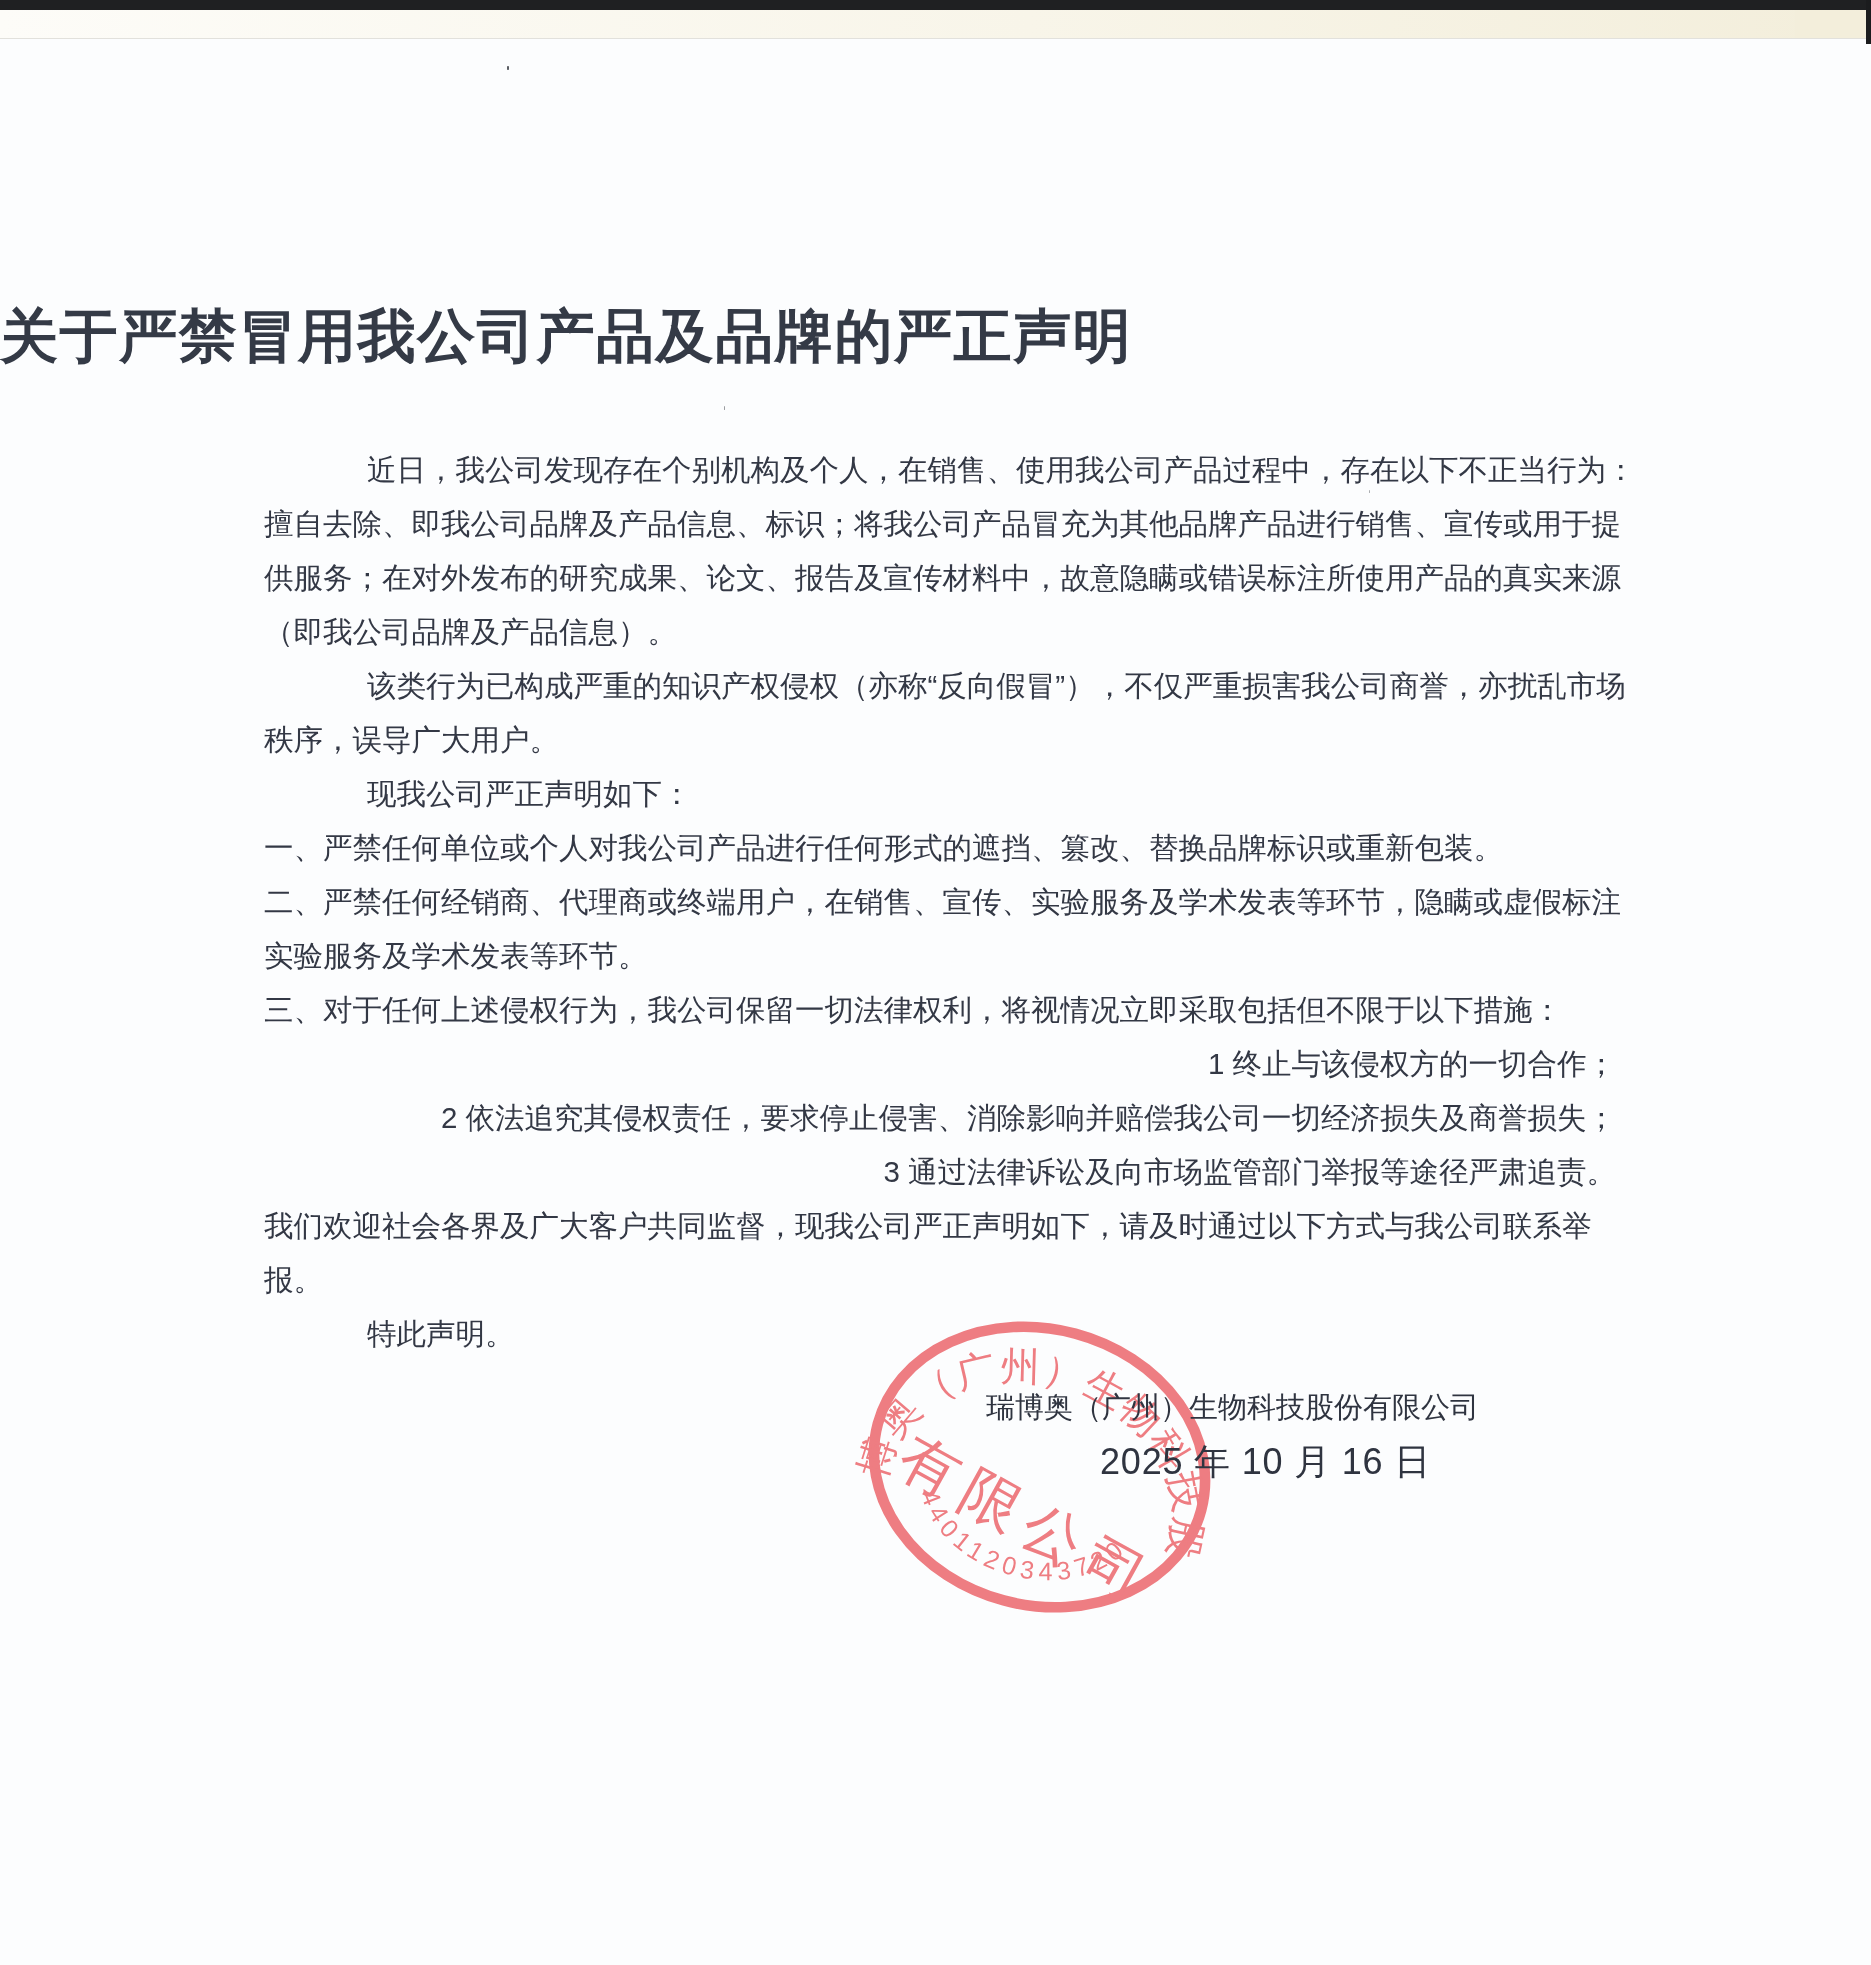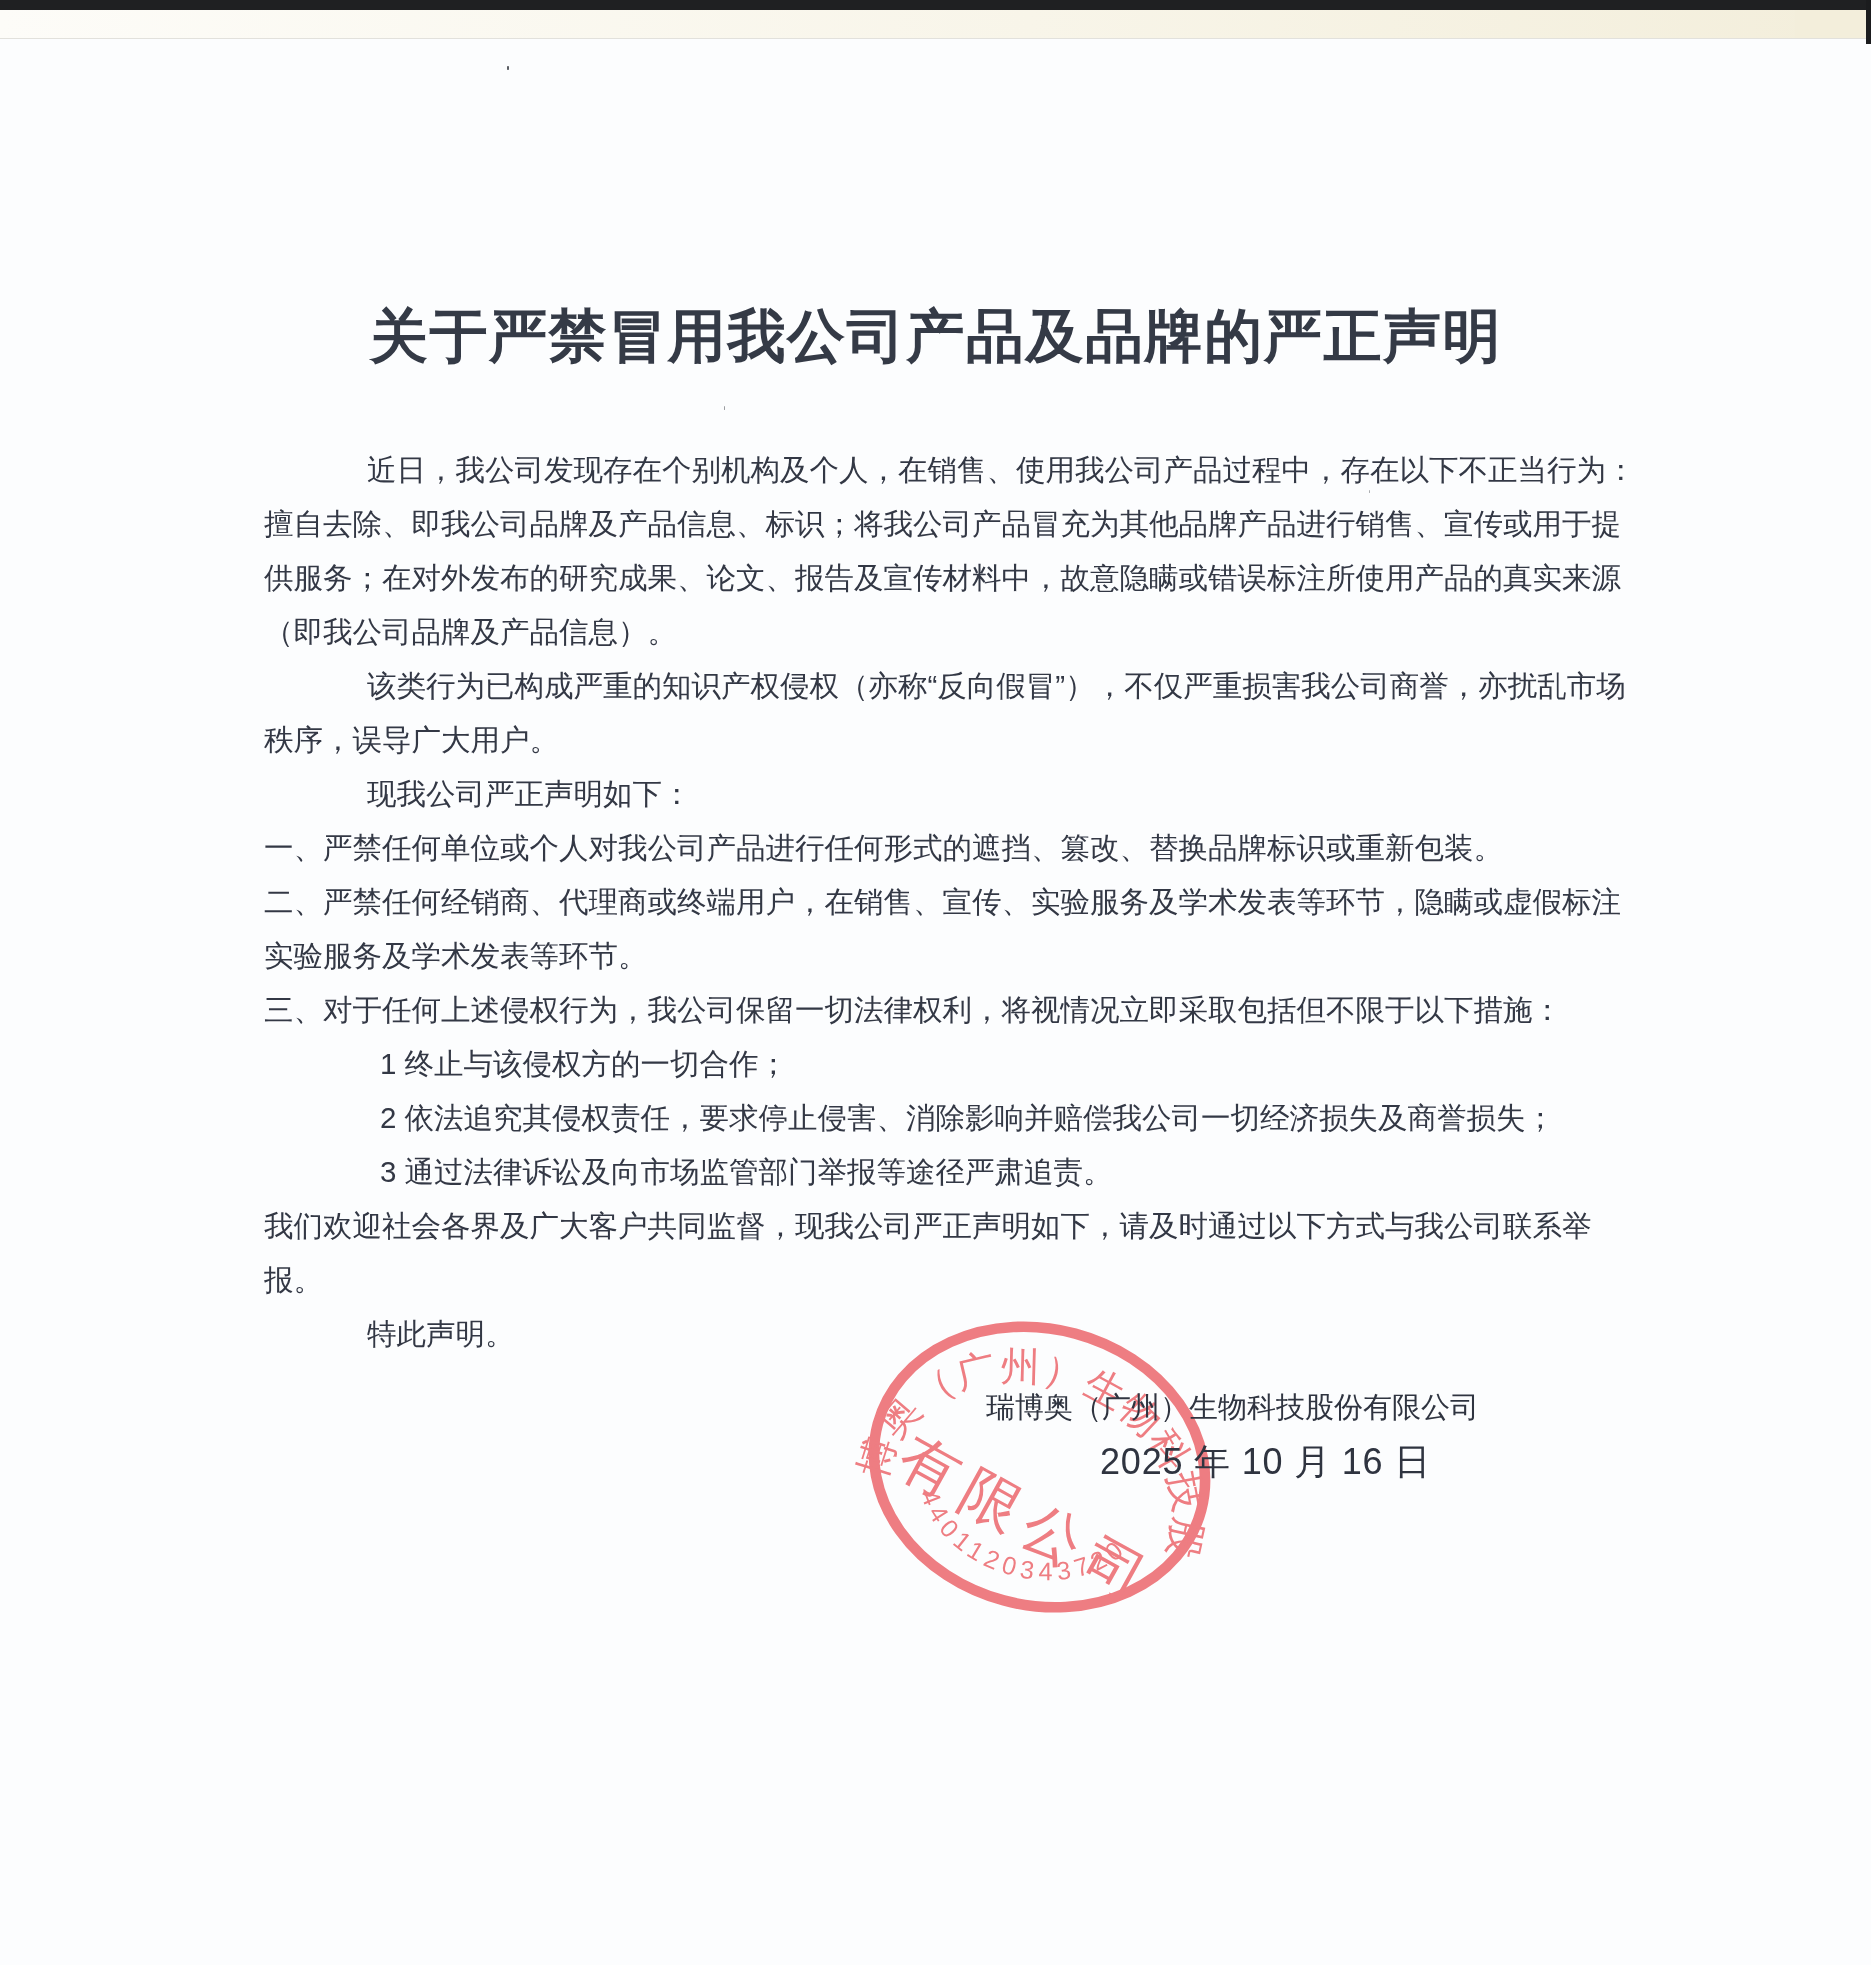--- a/index.html
+++ b/index.html
@@ -15,31 +15,31 @@
   .cream-strip{position:absolute;left:0;top:10.2px;width:100%;height:27.5px;
     background:linear-gradient(90deg,#fdfcf8 0%,#f8f5e9 55%,#f3eedb 100%);
     border-bottom:0.8px solid #e2e1dc;}
   .right-strip{position:absolute;right:0;top:0;width:5.9px;height:44px;background:#1b1c1e;}
   .corner-cream{position:absolute;right:5.9px;top:10.2px;width:71px;height:27.5px;
     background:#f3eedb;border-top-right-radius:15.7px;}
   .speck{position:absolute;background:#5a5d63;border-radius:0.8px;}
   
   .doc-title{
     position:absolute;left:0;top:298px;width:100%;margin:0;
-    text-align:center;font-size:58px;font-weight:600;letter-spacing:1.6px;
+    font-size:58px;font-weight:600;letter-spacing:1.6px;
     color:#343a46;
   }
   .doc-body{
     position:absolute;left:260px;top:441px;width:1360px;
     color:#333845;font-size:29.5px;
   }
   .doc-body p{margin:4px;height:50px;line-height:50px;white-space:nowrap;}
   .ind-none{padding-left:0;}
   .ind-para{padding-left:103px;}
-  .ind-num{padding-left:116px;}
+  .ind-num{padding-left:116px;text-align:right;}
   
   .sig-company{position:absolute;left:986px;top:1388px;font-size:29px;color:#2f3440;
     white-space:nowrap;z-index:3;}
   .sig-date{position:absolute;left:1100px;top:1438px;font-size:36px;color:#2f3440;
     letter-spacing:0.8px;white-space:nowrap;z-index:3;}
   
   .stamp{
     position:absolute;left:854px;top:1313px;width:371px;height:308px;
     transform:rotate(15deg);z-index:1;opacity:0.92;
   }

